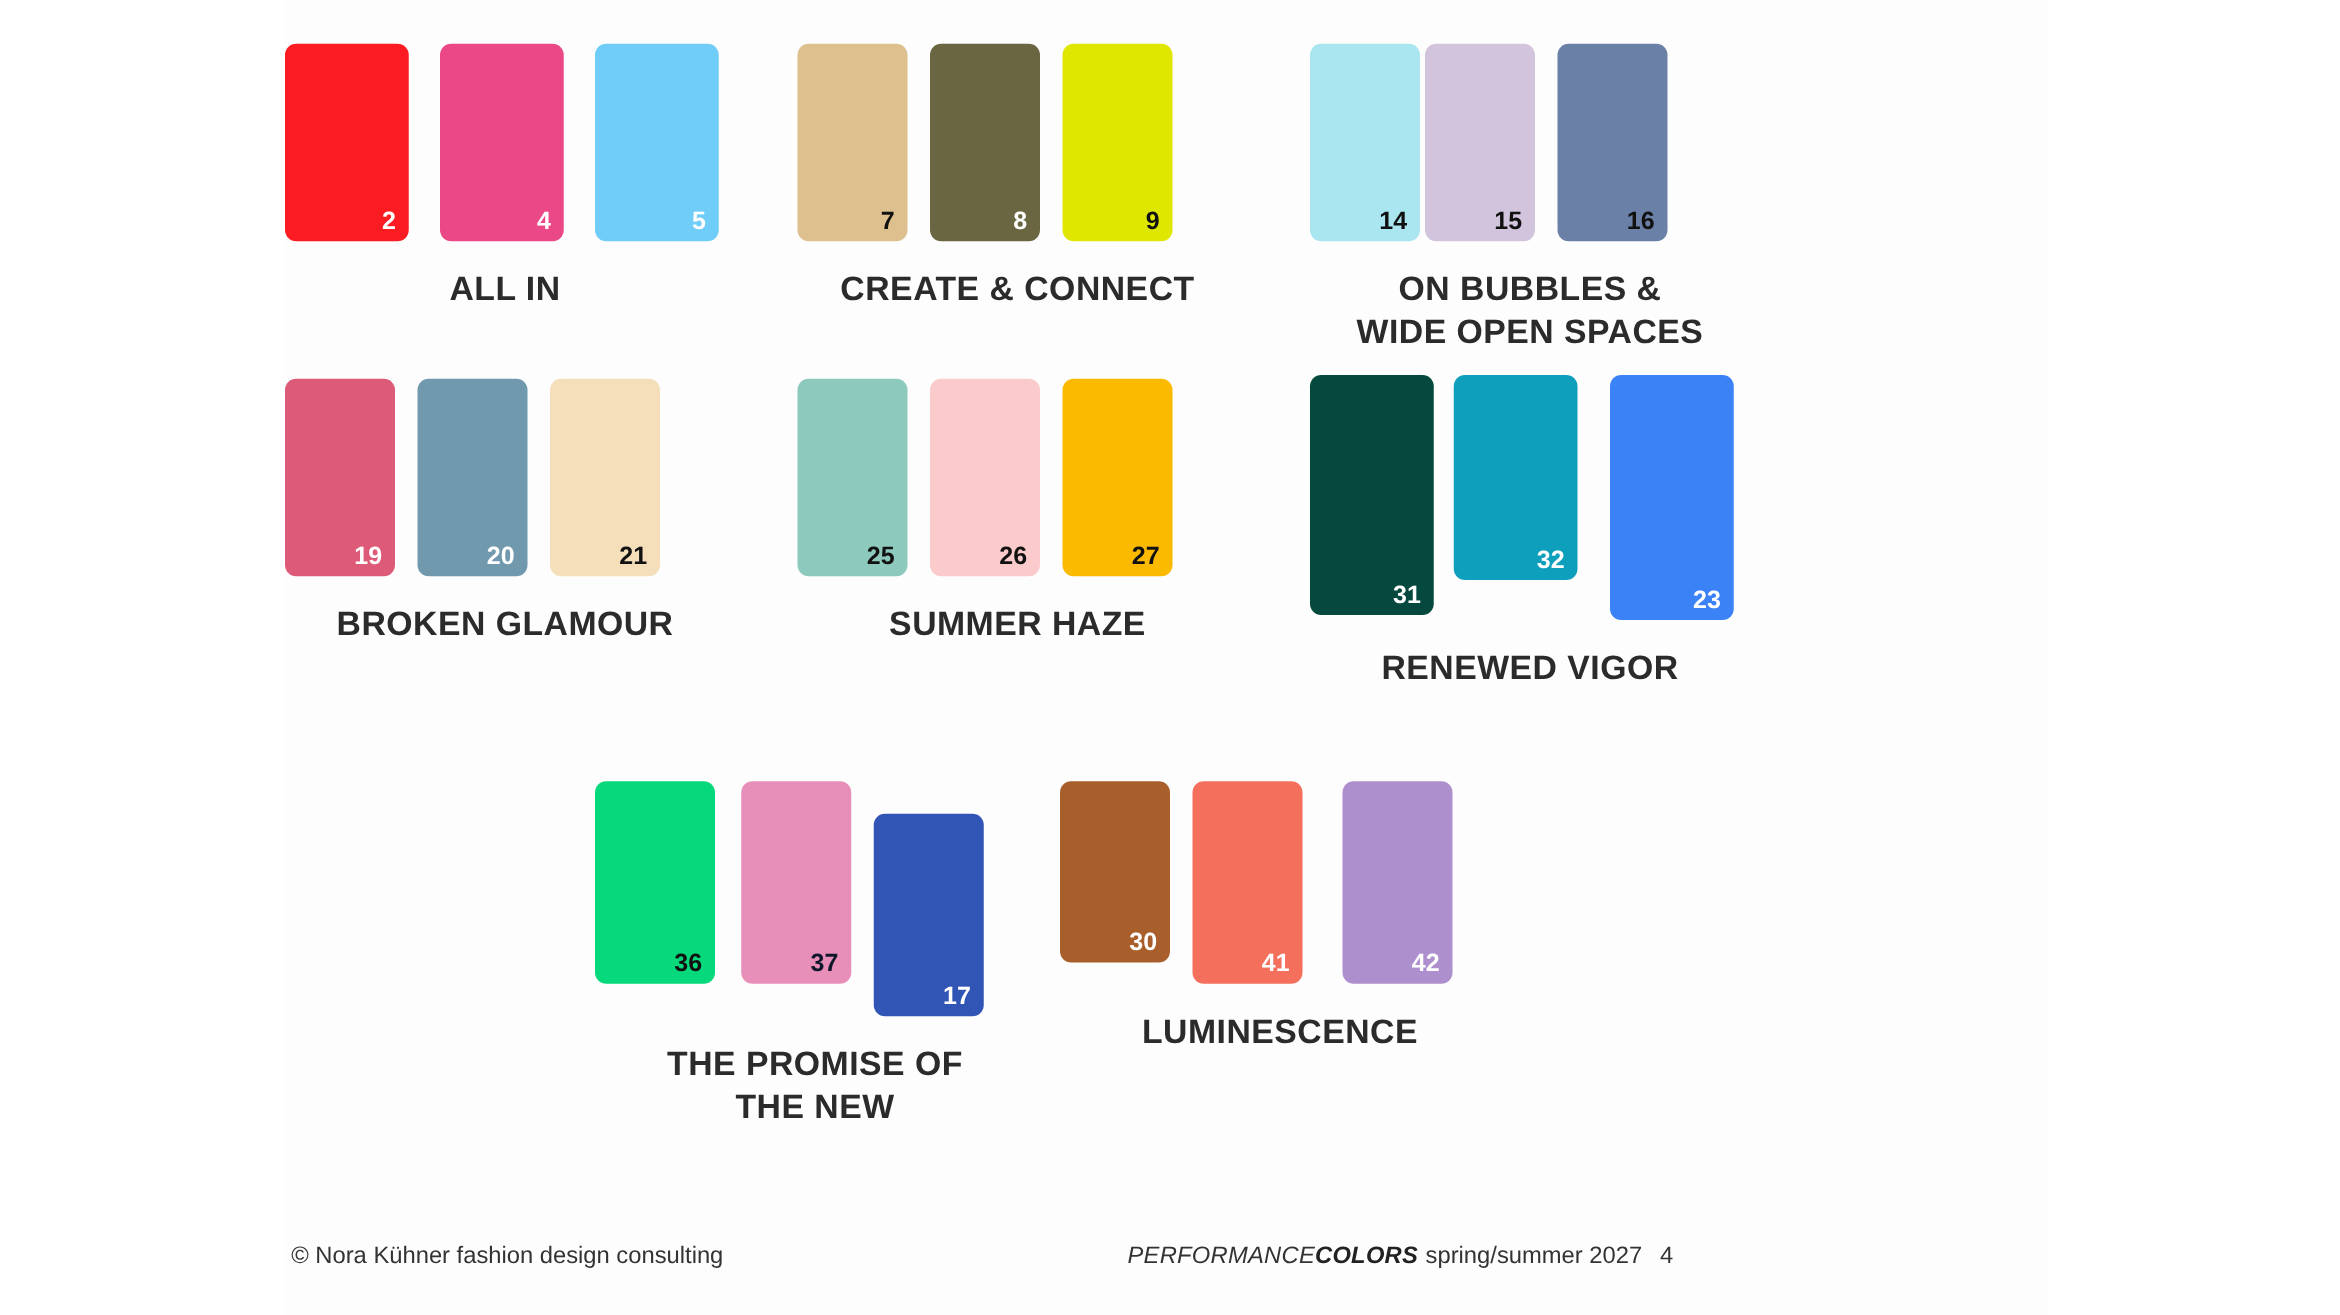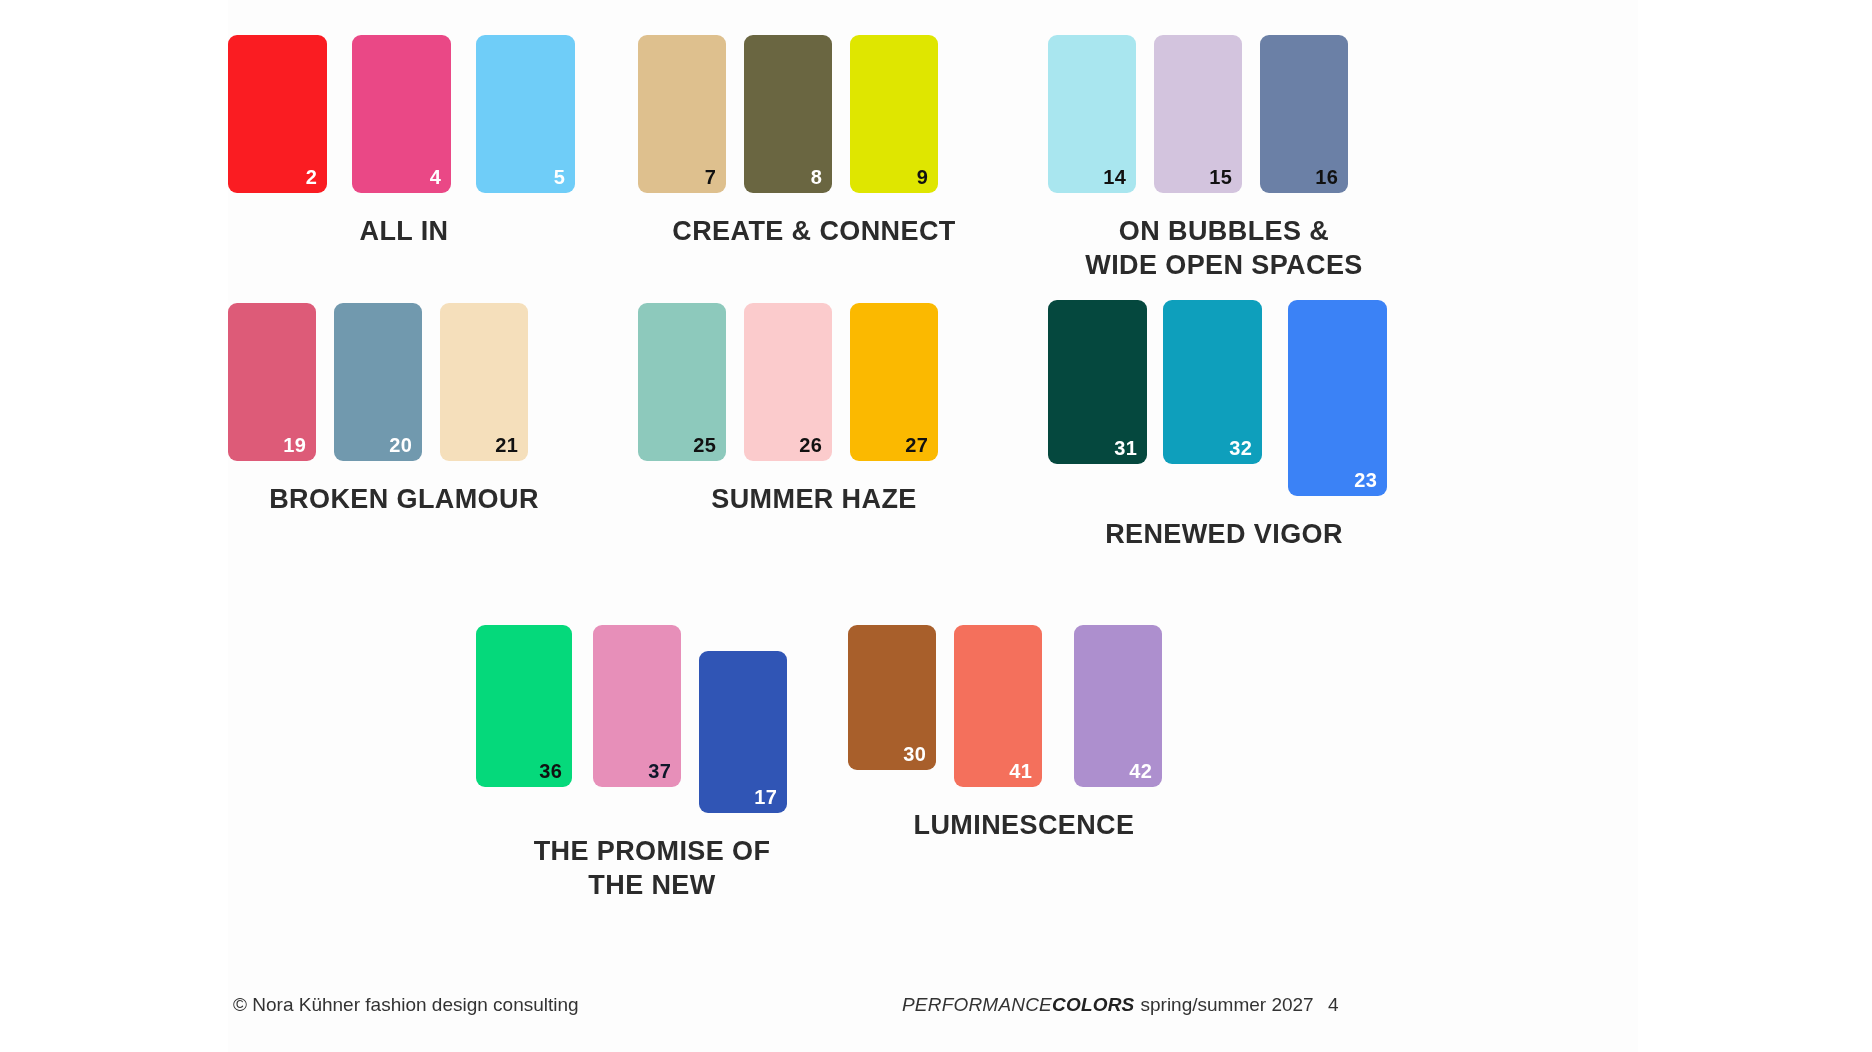--- a/index.html
+++ b/index.html
@@ -168,21 +168,21 @@
           </div>
           <div class="swatch" style="width: 88px; height: 158px; background-color: rgb(223, 230, 0);">
             <span class="swatch-num" style="color: rgb(17, 17, 17);">9</span>
           </div>
         </div>
         <div class="group-label">CREATE &amp; CONNECT</div>
       </div>
 
       <div class="group" style="left:820px; top:35px; width:352px;">
         <div class="swatch-row">
-          <div class="swatch" style="width: 88px; height: 158px; margin-right: 18px; background-color: rgb(169, 230, 239);">
+          <div class="swatch" style="width: 88px; height: 158px; margin-right: 4px; background-color: rgb(169, 230, 239);">
             <span class="swatch-num" style="color: rgb(17, 17, 17);">14</span>
           </div>
           <div class="swatch" style="width: 88px; height: 158px; margin-right: 18px; background-color: rgb(211, 196, 222);">
             <span class="swatch-num" style="color: rgb(17, 17, 17);">15</span>
           </div>
           <div class="swatch" style="width: 88px; height: 158px; background-color: rgb(107, 128, 166);">
             <span class="swatch-num" style="color: rgb(17, 17, 17);">16</span>
           </div>
         </div>
         <div class="group-label">ON BUBBLES &amp;
@@ -214,21 +214,21 @@
           </div>
           <div class="swatch" style="width: 88px; height: 158px; background-color: rgb(251, 185, 0);">
             <span class="swatch-num" style="color: rgb(17, 17, 17);">27</span>
           </div>
         </div>
         <div class="group-label">SUMMER HAZE</div>
       </div>
 
       <div class="group" style="left:820px; top:300px; width:352px;">
         <div class="swatch-row">
-          <div class="swatch" style="width: 99px; height: 164px; margin-right: 16px; background-color: rgb(5, 72, 62);">
+          <div class="swatch" style="width: 99px; height: 192px; margin-right: 16px; background-color: rgb(5, 72, 62);">
             <span class="swatch-num" style="color: rgb(255, 255, 255);">31</span>
           </div>
           <div class="swatch" style="width: 99px; height: 164px; margin-right: 26px; background-color: rgb(14, 159, 188);">
             <span class="swatch-num" style="color: rgb(255, 255, 255);">32</span>
           </div>
           <div class="swatch" style="width: 99px; height: 196px; background-color: #3b82f6;">
             <span class="swatch-num" style="color: rgb(255, 255, 255);">23</span>
           </div>
         </div>
         <div class="group-label">RENEWED VIGOR</div>

